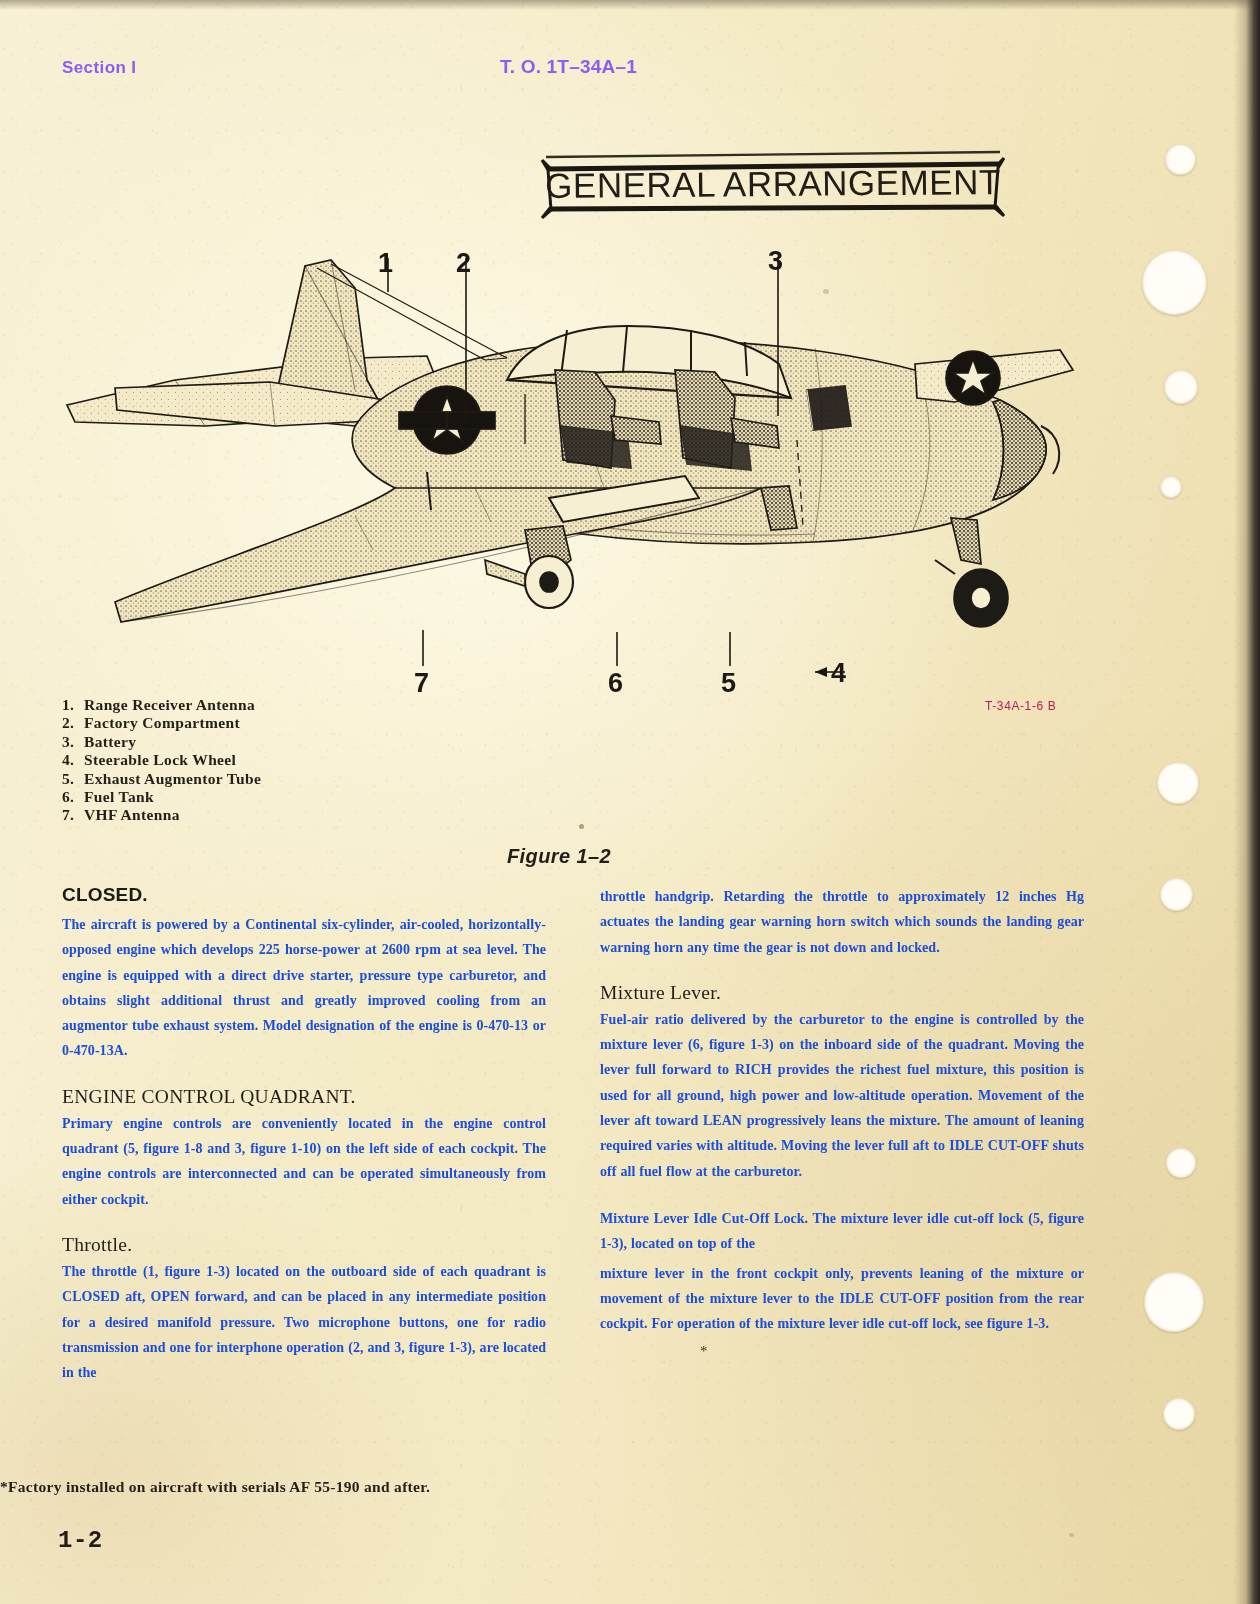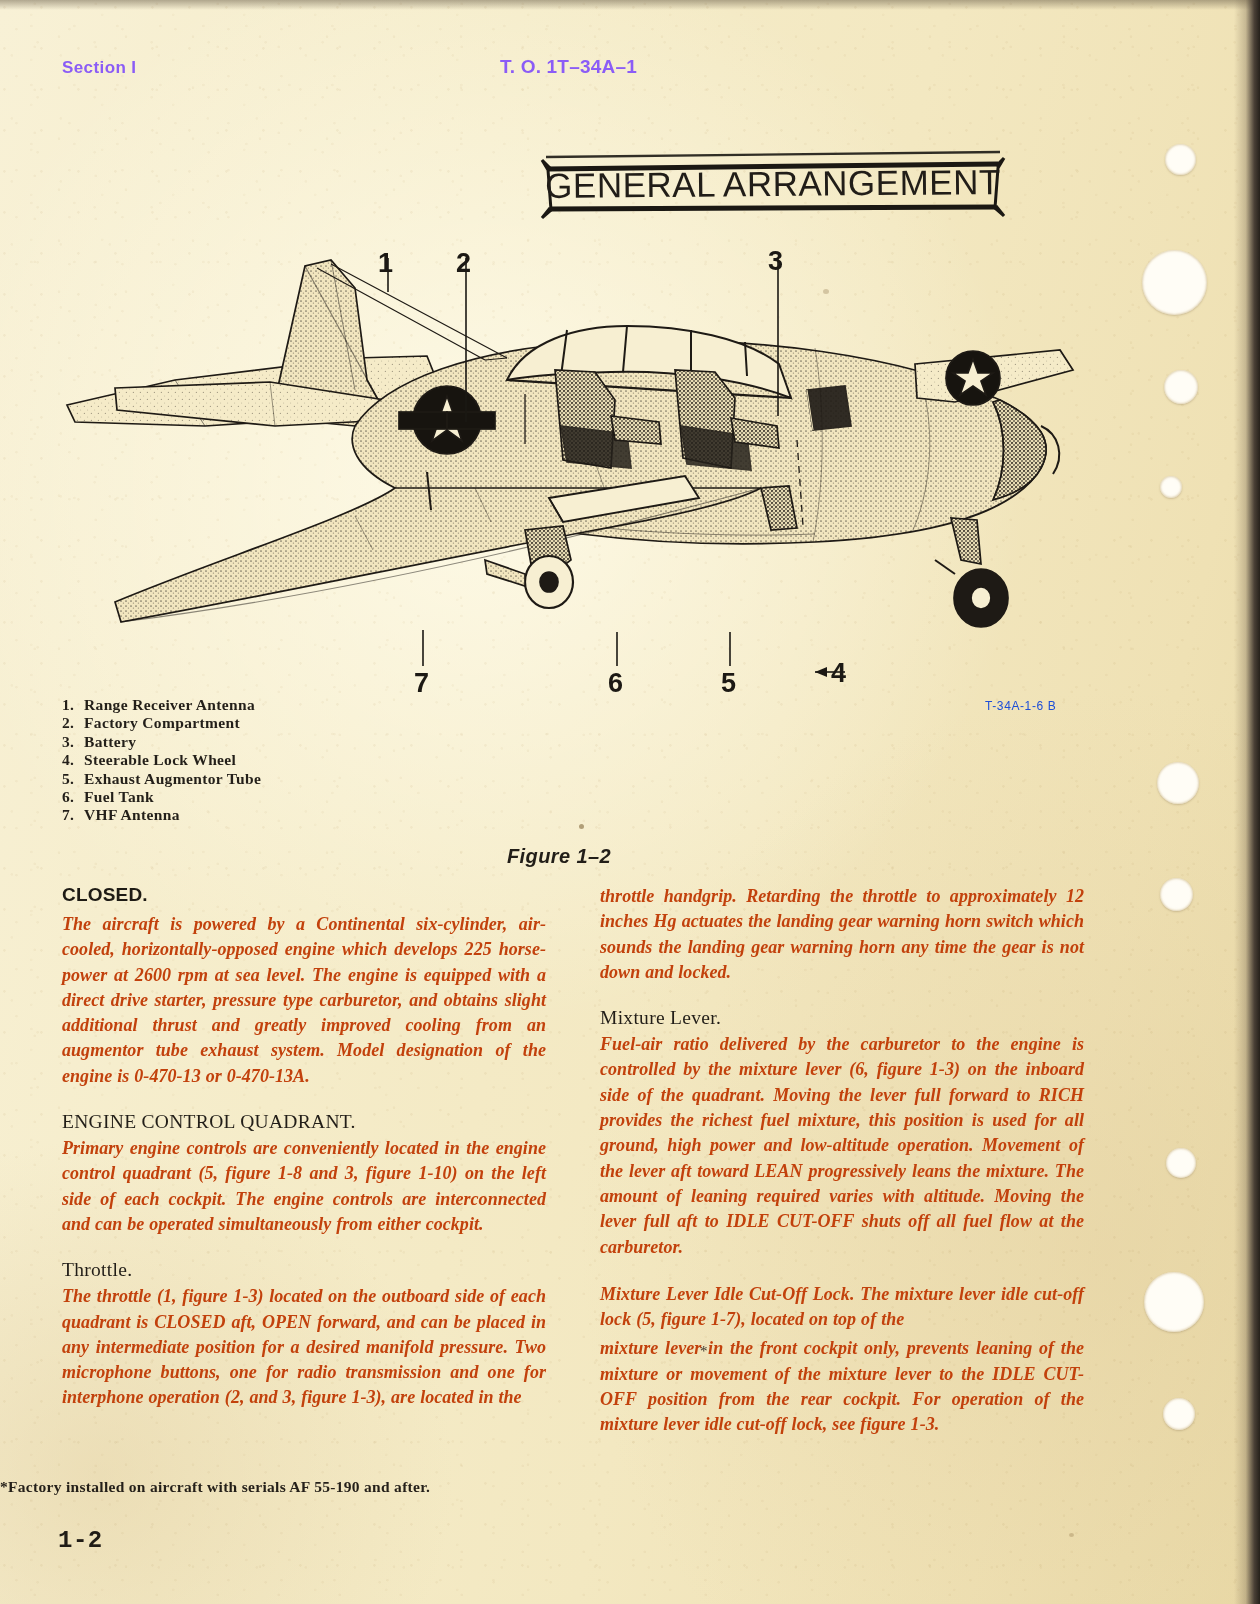--- a/index.html
+++ b/index.html
@@ -70,40 +70,40 @@
            font-size:27px;color:#1c1914;}
 
   
   #legend{position:absolute;left:62px;top:696px;font-family:"Liberation Serif",serif;}
   #legend li{font-weight:bold;font-size:15.5px;line-height:18.4px;color:#231f19;
              letter-spacing:.35px;list-style:none;}
   #legend ol{margin:0;padding:0;}
   .lnum{display:inline-block;width:22px;}
 
   #dwg-no{position:absolute;left:985px;top:699px;font-family:"Liberation Sans",sans-serif;
-          font-size:12px;color:#1d4ed8;letter-spacing:.6px;}
+          font-size:12px;color:#be185d;letter-spacing:.6px;}
 
   #fig-caption{position:absolute;left:0;top:845px;width:1118px;text-align:center;
                font-family:"Liberation Sans",sans-serif;font-weight:bold;font-style:italic;
                font-size:20px;color:#221e18;letter-spacing:.4px;}
   .speck{position:absolute;border-radius:50%;background:rgba(120,92,48,.55);}
 
   
   #cols{position:absolute;left:62px;top:884px;width:1022px;height:560px;}
   .col{position:absolute;top:0;width:484px;}
   #col-left{left:0;}
   #col-right{left:538px;}
 
   h2.head{font-family:"Liberation Sans",sans-serif;font-weight:bold;font-size:19px;
           color:#1e1b15;margin:0 0 6px 0;letter-spacing:.2px;}
   h3.sub{font-family:"Liberation Serif",serif;font-weight:normal;font-size:19.5px;
          color:#221e18;margin:0 0 3px 0;letter-spacing:.3px;}
-  p.body{font-family:"Liberation Serif",serif;font-weight:bold;font-size:18px;
-         line-height:25.3px;color:#c2410c;margin:0 0 22px 0;text-align:justify;
-         letter-spacing:.05px;word-spacing:.4px;font-style:italic;}
+  p.body{font-family:"Liberation Serif",serif;font-weight:bold;font-size:14px;
+         line-height:25.3px;color:#1d4ed8;margin:0 0 22px 0;text-align:justify;
+         letter-spacing:.05px;word-spacing:.4px;}
   p.body.last{margin-bottom:0;}
 
   .fn-star{position:absolute;left:700px;top:1343px;font-size:15px;color:#3a332a;
            font-family:"Liberation Serif",serif;}
 
   #footnote{position:absolute;left:0;top:1478px;width:1118px;text-align:left;
             font-family:"Liberation Serif",serif;font-weight:bold;font-size:15.5px;
             color:#241f19;letter-spacing:.3px;}
 
   #page-no{position:absolute;left:58px;top:1527px;font-family:Liberation Mono, monospace;
@@ -306,21 +306,21 @@
       <h3 class="sub">Throttle.</h3>
       <p class="body last">The throttle (1, figure 1-3) located on the outboard side of each quadrant is CLOSED aft, OPEN forward, and can be placed in any intermediate position for a desired manifold pressure. Two microphone buttons, one for radio transmission and one for interphone operation (2, and 3, figure 1-3), are located in the</p>
     </div>
 
     <div class="col" id="col-right">
       <p class="body">throttle handgrip. Retarding the throttle to approximately 12 inches Hg actuates the landing gear warning horn switch which sounds the landing gear warning horn any time the gear is not down and locked.</p>
 
       <h3 class="sub">Mixture Lever.</h3>
       <p class="body">Fuel-air ratio delivered by the carburetor to the engine is controlled by the mixture lever (6, figure 1-3) on the inboard side of the quadrant. Moving the lever full forward to RICH provides the richest fuel mixture, this position is used for all ground, high power and low-altitude operation. Movement of the lever aft toward LEAN progressively leans the mixture. The amount of leaning required varies with altitude. Moving the lever full aft to IDLE CUT-OFF shuts off all fuel flow at the carburetor.</p>
 
-      <p class="body" style="margin-bottom:4px;">Mixture Lever Idle Cut-Off Lock. The mixture lever idle cut-off lock (5, figure 1-7), located on top of the</p>
+      <p class="body" style="margin-bottom:4px;">Mixture Lever Idle Cut-Off Lock. The mixture lever idle cut-off lock (5, figure 1-3), located on top of the</p>
       <p class="body last">mixture lever in the front cockpit only, prevents leaning of the mixture or movement of the mixture lever to the IDLE CUT-OFF position from the rear cockpit. For operation of the mixture lever idle cut-off lock, see figure 1-3.</p>
     </div>
   </div>
 
   <div class="fn-star">*</div>
 
   <div id="footnote">*Factory installed on aircraft with serials AF 55-190 and after.</div>
   <div id="page-no">1-2</div>
 
 </div>

